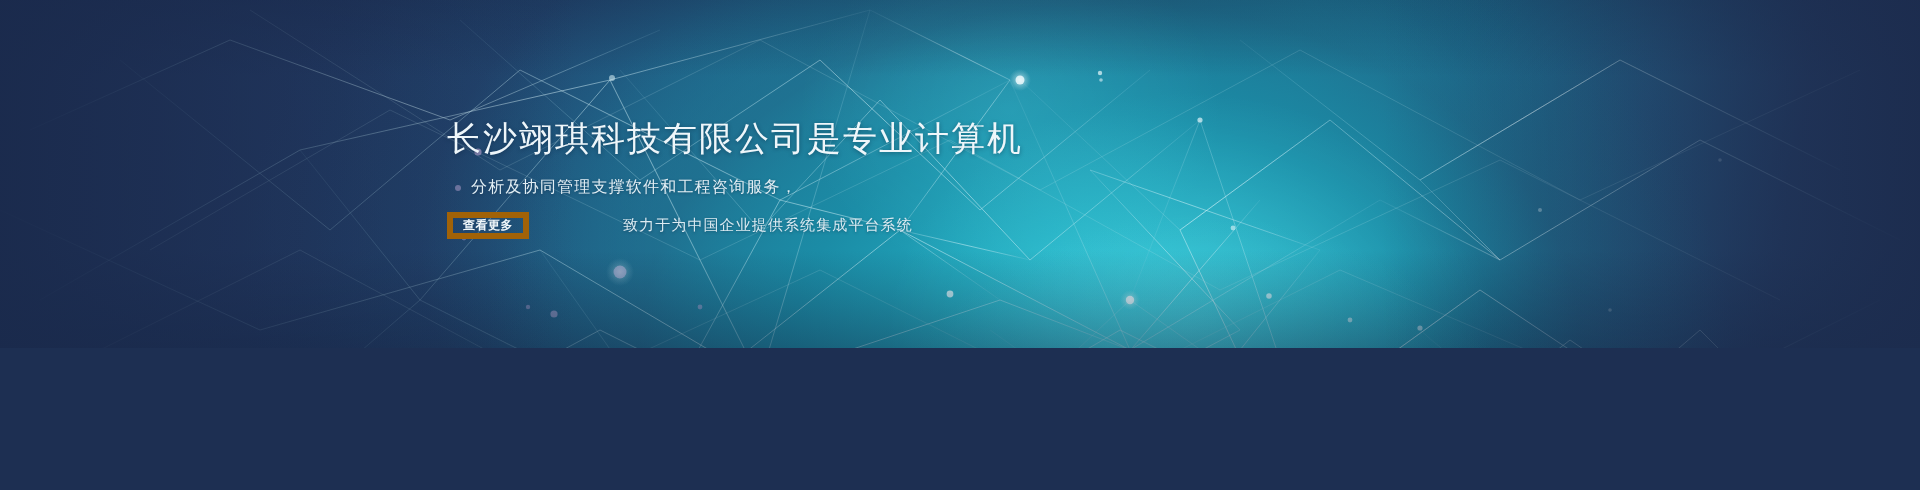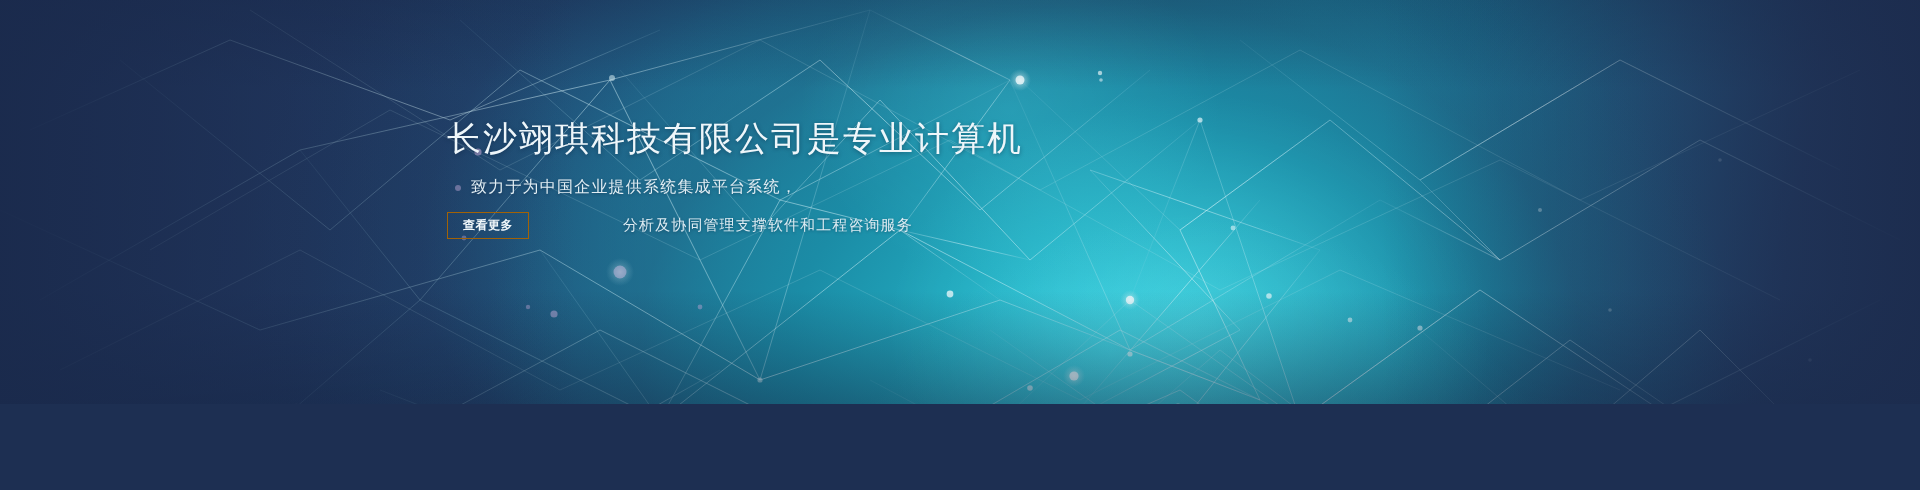--- a/index.html
+++ b/index.html
@@ -2,21 +2,21 @@
 <html><head>
 <meta charset="utf-8">
 <title>Banner</title>
 <style>
   html,body{margin:0;padding:0;background:#1d2f52;}
   *{box-sizing:border-box;}
 
   .banner{
     position:relative;
     width:1920px;
-    height:404px;
+    height:348px;
     overflow:hidden;
     font-family:"Liberation Sans", sans-serif;
     background:#0f172a;
   }
 
   
   .bg-base{
     position:absolute; inset:0;
     background:
       radial-gradient(ellipse 760px 560px at 1110px 350px, #2ec6d8 0%, #21a8bd 22%, #1b8ca6 42%, rgba(32,110,140,0.55) 62%, rgba(34,54,94,0) 82%),
@@ -75,21 +75,21 @@
     text-shadow:0 1px 3px rgba(10,30,55,0.4);
   }
   .cta-row{
     display:flex;
     align-items:center;
     margin-top:14px;
   }
   .cta-button{
     width:82px;
     height:27px;
-    border:1px solid #a16207;
+    border:6px solid #a16207;
     background:transparent;
     color:#f2f8fb;
     font-family:"Liberation Serif","DejaVu Serif",serif;
     font-size:12px;
     font-weight:bold;
     letter-spacing:0.5px;
     display:flex;
     align-items:center;
     justify-content:center;
     cursor:pointer;
@@ -212,21 +212,21 @@
   </svg>
 
   <div class="bg-vignette"></div>
 
   <div class="content">
 
     <div class="headline">
       <div>长沙翊琪科技有限公司是专业计算机</div>
     </div>
 
-    <div class="subtitle">致力于为中国企业提供系统集成平台系统，</div>
+    <div class="subtitle">分析及协同管理支撑软件和工程咨询服务，</div>
 
     <div class="cta-row">
       <div class="cta-button">查看更多</div>
-      <div class="subtitle2">分析及协同管理支撑软件和工程咨询服务</div>
+      <div class="subtitle2">致力于为中国企业提供系统集成平台系统</div>
     </div>
 
   </div>
 </div>
 
 </body></html>

